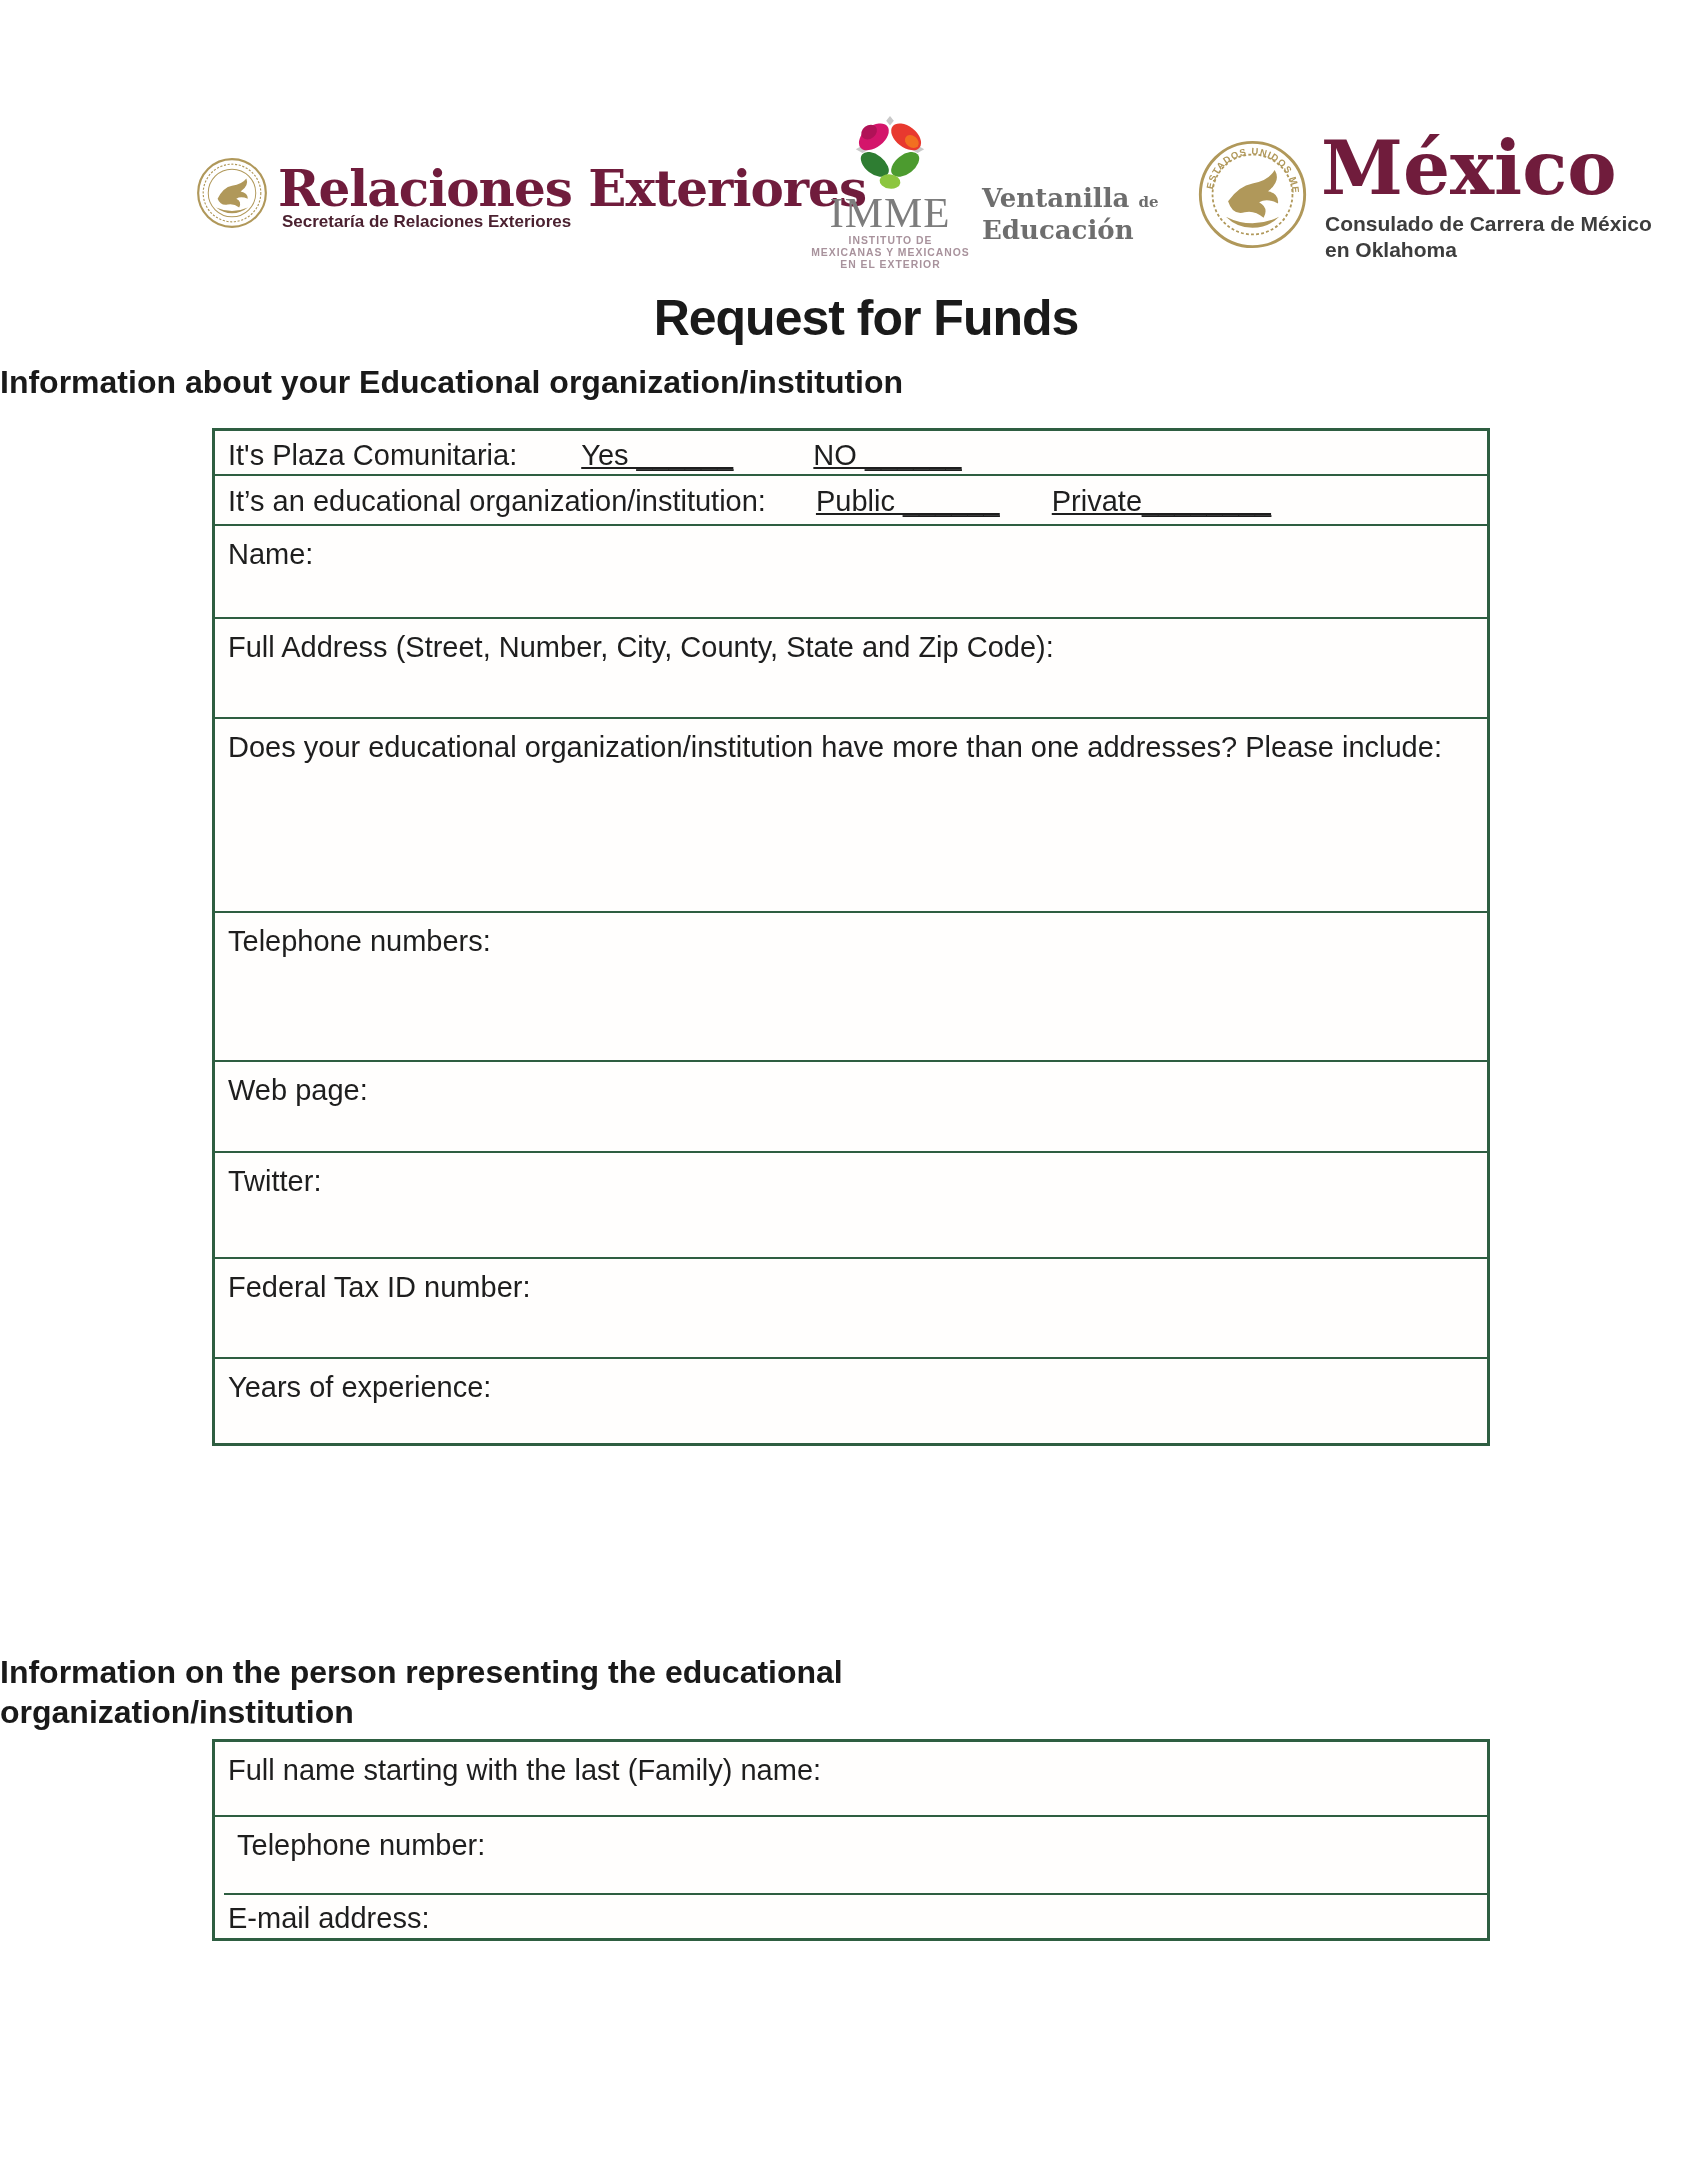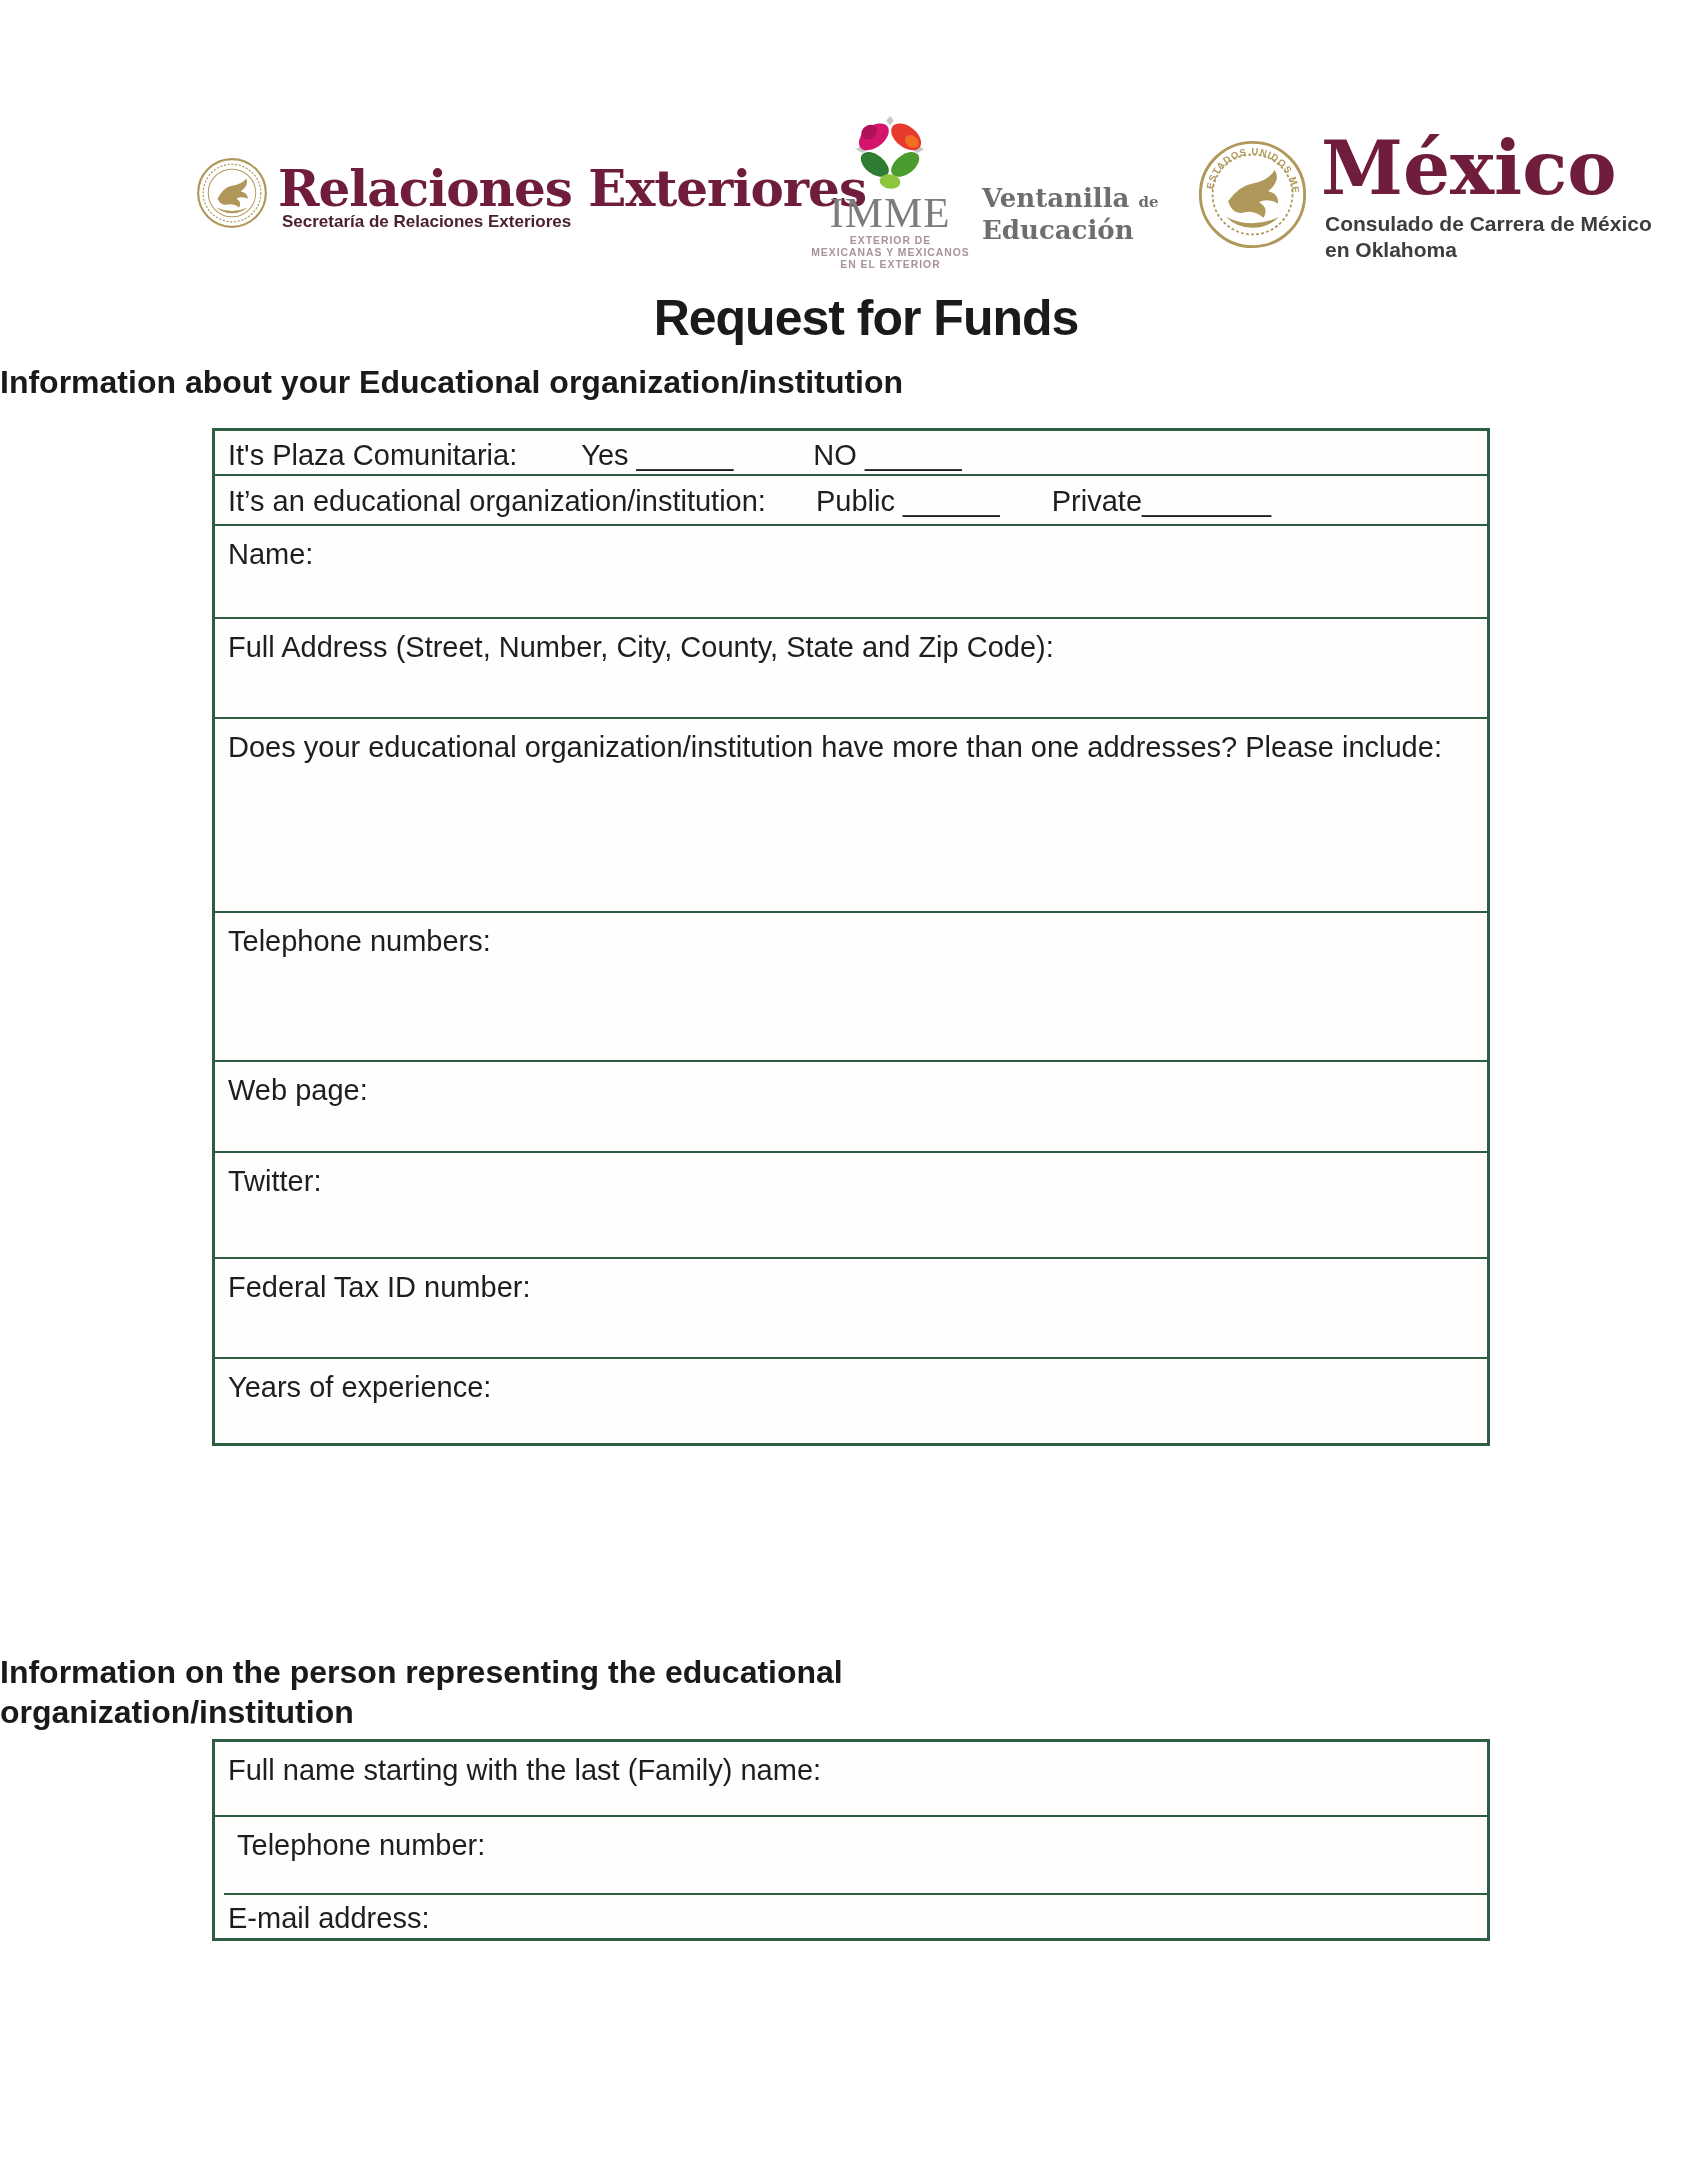--- a/index.html
+++ b/index.html
@@ -77,21 +77,21 @@
     border:3px solid var(--green);
     box-sizing:border-box;background:#fffefd;
   }
   .trow{
     box-sizing:border-box;
     border-bottom:2px solid var(--green);
     padding:6px 13px 0 13px;
     font-size:29px;line-height:45px;color:var(--ink);
   }
   .trow:last-child{border-bottom:none;}
-  .fld{white-space:nowrap;}
+  .fld{white-space:nowrap;text-decoration:underline;}
 </style>
 </head>
 <body>
 
 <div class="page">
 
   <svg class="seal logo-sre-seal" viewBox="0 0 100 100">
     <circle cx="50" cy="50" r="47" fill="none" stroke="#b0985a" stroke-width="3"></circle>
     <circle cx="50" cy="50" r="40" fill="none" stroke="#b0985a" stroke-width="1.6" stroke-dasharray="3 2.2"></circle>
     <circle cx="50" cy="50" r="33" fill="none" stroke="#b0985a" stroke-width="1.4"></circle>
@@ -109,21 +109,21 @@
     <ellipse cx="28" cy="18" rx="9" ry="7" transform="rotate(-38 28 18)" fill="#b01257"></ellipse>
     <ellipse cx="67" cy="23" rx="18" ry="11" transform="rotate(38 67 23)" fill="#e8392f"></ellipse>
     <ellipse cx="73" cy="28" rx="8" ry="6" transform="rotate(38 73 28)" fill="#f26f21"></ellipse>
     <ellipse cx="34" cy="52" rx="17" ry="10" transform="rotate(38 34 52)" fill="#2e7d32"></ellipse>
     <ellipse cx="66" cy="52" rx="17" ry="10" transform="rotate(-38 66 52)" fill="#4c9b2f"></ellipse>
     <ellipse cx="50" cy="70" rx="11" ry="7.5" transform="rotate(8 50 70)" fill="#8cc63f"></ellipse>
     <circle cx="50" cy="38" r="5" fill="#ffffff"></circle>
   </svg>
   <div class="imme-acronym">IMME</div>
   <div class="imme-inst">
-    <div>EXTERIOR DE</div>
+    <div>INSTITUTO DE</div>
     <div>MEXICANAS Y MEXICANOS</div>
     <div>EN EL EXTERIOR</div>
   </div>
   <div class="ventanilla">
     <div><span>Ventanilla</span> <span class="de">de</span></div>
     <div>Educación</div>
   </div>
 
   <svg class="seal logo-mx-seal" viewBox="0 0 100 100">
     <circle cx="50" cy="50" r="47" fill="none" stroke="#b0985a" stroke-width="2.6"></circle>

